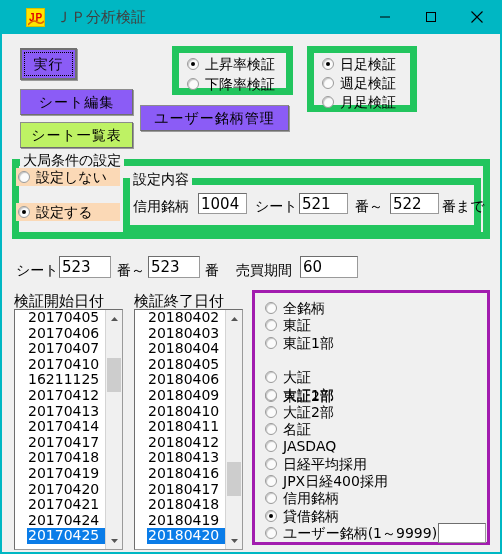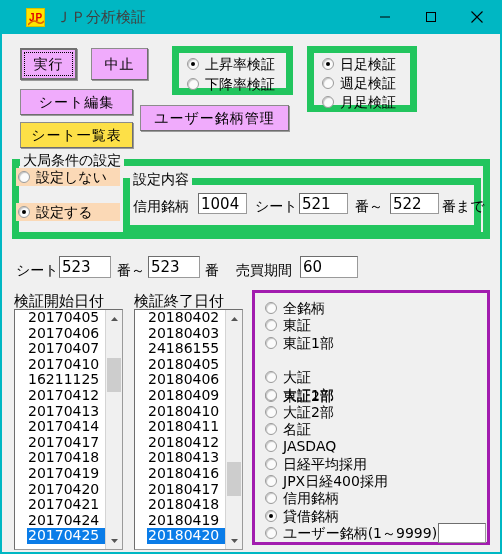--- a/index.html
+++ b/index.html
@@ -44,40 +44,40 @@
     color:#000;
   }
   .caption-btn svg{position:absolute;left:50%;top:50%;transform:translate(-50%,-50%);}
   #btn-min{right:92px;}
   #btn-max{right:46px;}
   #btn-close{right:0px;}
 
   
   .btn{
     position:absolute;box-sizing:border-box;
-    background:#f0abfc;
+    background:#8b5cf6;
     border:1px solid #8c8c8c;
     border-right-color:#6e6e6e;border-bottom-color:#6e6e6e;
     box-shadow:1px 1px 0 #9a9a9a;
     font-family:"DejaVu Sans",sans-serif;
     font-size:14px;color:#000;
     text-align:center;
     cursor:default;
     line-height:1;
     display:flex;align-items:center;justify-content:center;
     letter-spacing:1px;
   }
   .btn.focused{
     border:2px solid #707070;
   }
   .btn.focused .focusring{
     position:absolute;left:2px;top:2px;right:2px;bottom:2px;
     border:1px dotted #000;
   }
-  .btn.yellow{background:#fde047;text-align:center;}
+  .btn.yellow{background:#bef264;text-align:center;}
 
   .groupbox{
     position:absolute;box-sizing:border-box;
     border:7px solid #22c55e;
     background:transparent;
   }
   .grouplabel{
     position:absolute;background:#f0f0f0;
     padding:0 3px;font-size:14px;color:#000;
     font-family:"DejaVu Sans",sans-serif;
@@ -188,23 +188,20 @@
         <path d="M1 1 L12 12 M12 1 L1 12" stroke="#000" stroke-width="1.1"></path>
       </svg>
     </div>
   </div>
 
   <div class="btn focused" style="left:18px;top:46px;width:57px;height:32px;">
     <span class="focusring"></span>
     <span>実行</span>
   </div>
 
-  <div class="btn" style="left:89px;top:46px;width:57px;height:32px;">
-    <span>中止</span>
-  </div>
 
   <div class="btn" style="left:18px;top:87px;width:113px;height:26px;">
     <span>シート編集</span>
   </div>
 
   <div class="btn yellow" style="left:18px;top:120px;width:113px;height:26px;">
     <span>シート一覧表</span>
   </div>
 
   <div class="btn" style="left:138px;top:103px;width:149px;height:26px;">
@@ -307,21 +304,21 @@
           </svg>
       </div>
     </div>
   </div>
 
   <div class="lab" style="left:132px;top:292px;font-size:15px;">検証終了日付</div>
   <div class="listbox" style="left:132px;top:307px;width:109px;height:241px;">
     <div class="lb-items" id="end-items">
         <div class="lb-item">20180402</div>
         <div class="lb-item">20180403</div>
-        <div class="lb-item">24186155</div>
+        <div class="lb-item">20180404</div>
         <div class="lb-item">20180405</div>
         <div class="lb-item">20180406</div>
         <div class="lb-item">20180409</div>
         <div class="lb-item">20180410</div>
         <div class="lb-item">20180411</div>
         <div class="lb-item">20180412</div>
         <div class="lb-item">20180413</div>
         <div class="lb-item">20180416</div>
         <div class="lb-item">20180417</div>
         <div class="lb-item">20180418</div>

